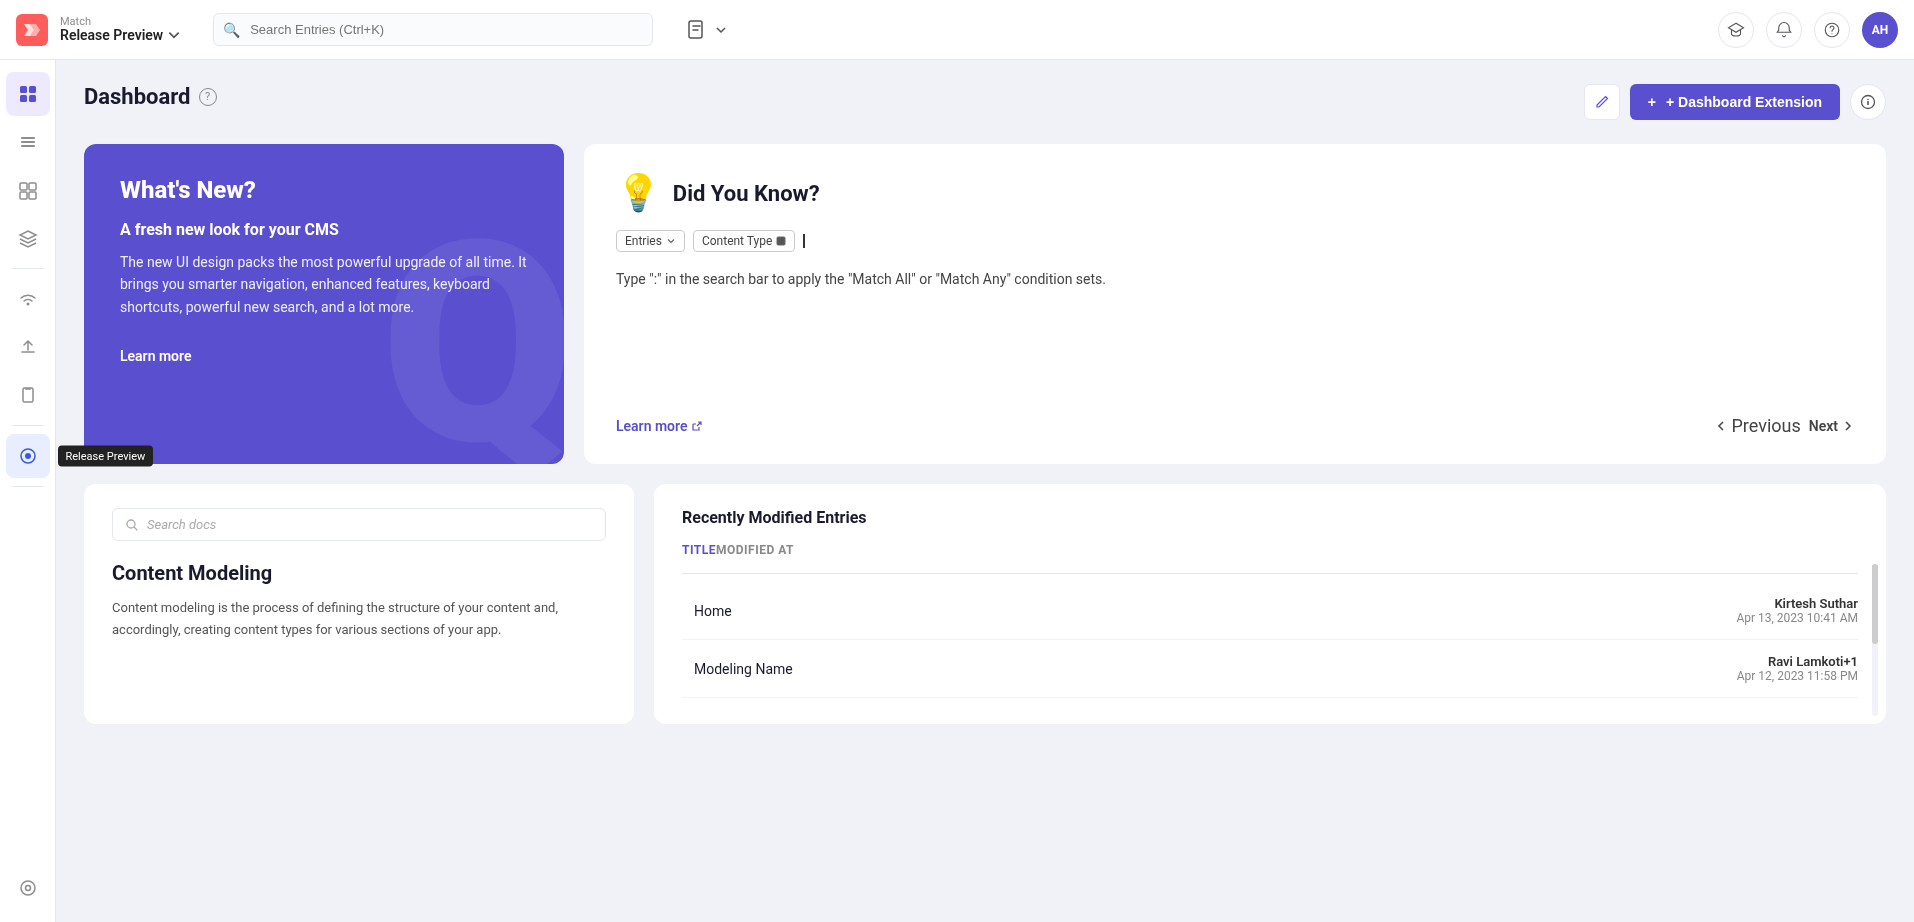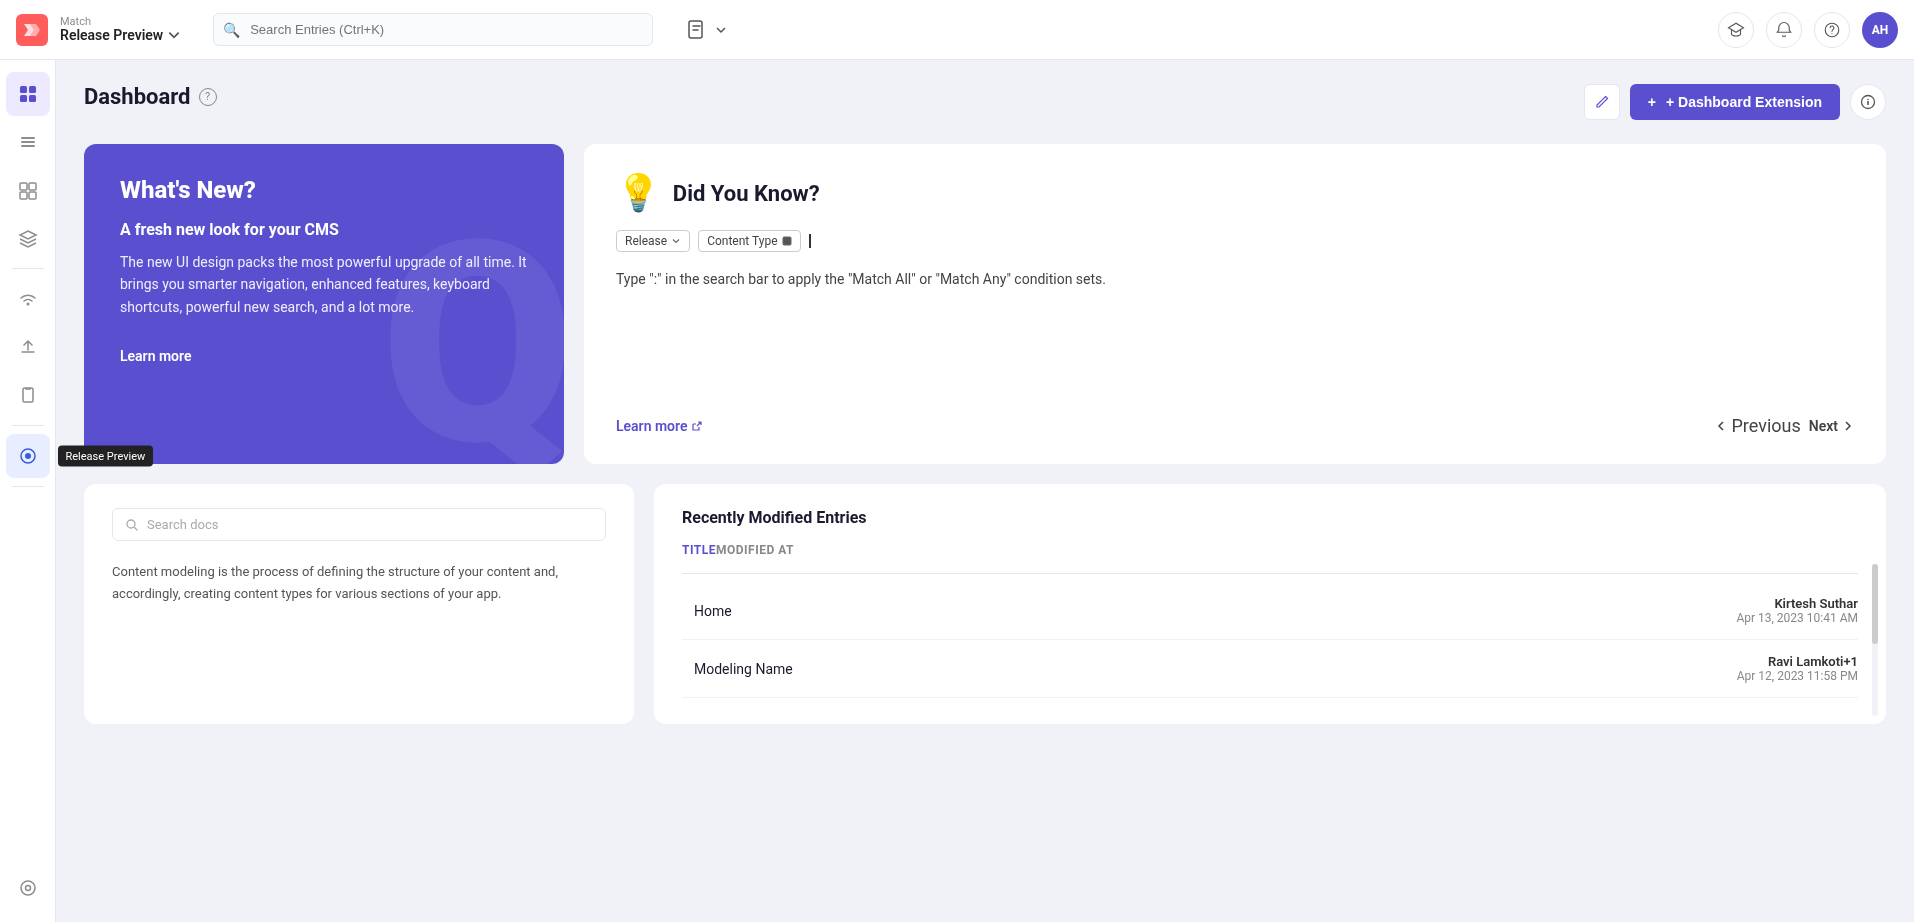--- a/index.html
+++ b/index.html
@@ -268,21 +268,21 @@
         <a class="whats-new-link">Learn more</a>
       </div>
 
       <div class="did-you-know-card">
         <div class="dyk-header">
           <span class="dyk-icon">💡</span>
           <span class="dyk-title">Did You Know?</span>
         </div>
         <div class="dyk-tags">
           <div class="dyk-tag">
-            <span>Release</span>
+            <span>Entries</span>
             <svg width="10" height="10" viewBox="0 0 10 10">
                 <path d="M2 3.5l3 3 3-3" stroke="#666" stroke-width="1.2" fill="none"></path>
               </svg>
           </div>
           <div class="dyk-tag">
             <span>Content Type</span>
             <svg width="10" height="10" viewBox="0 0 10 10">
                 <rect x="1" y="1" width="8" height="8" rx="1" stroke="#666" stroke-width="1" fill="#555"></rect>
               </svg>
           </div>
@@ -315,22 +315,23 @@
     </div>
 
     <div class="bottom-row">
 
       <div class="docs-card">
         <div class="docs-search">
           <svg width="14" height="14" viewBox="0 0 14 14">
               <circle cx="6" cy="6" r="4" stroke="#aaa" stroke-width="1.3" fill="none"></circle>
               <path d="M9.5 9.5l2.5 2.5" stroke="#aaa" stroke-width="1.3" stroke-linecap="round"></path>
             </svg>
-          <span style="color:#aaa;">Search docs</span>
-        </div>
+          <span style="color:#aaa;font-style:italic;">Search docs</span>
+        </div>
+        <div class="docs-title">Content Modeling</div>
         <div class="docs-body">Content modeling is the process of defining the structure of your content and, accordingly, creating content types for various sections of your app.</div>
       </div>
 
       <div class="recent-card">
         <div class="recent-title">Recently Modified Entries</div>
         <div class="recent-table">
           <div class="recent-table-header">
             <span class="recent-col-title">Title</span>
             <span class="recent-col-modified">Modified At</span>
           </div>

